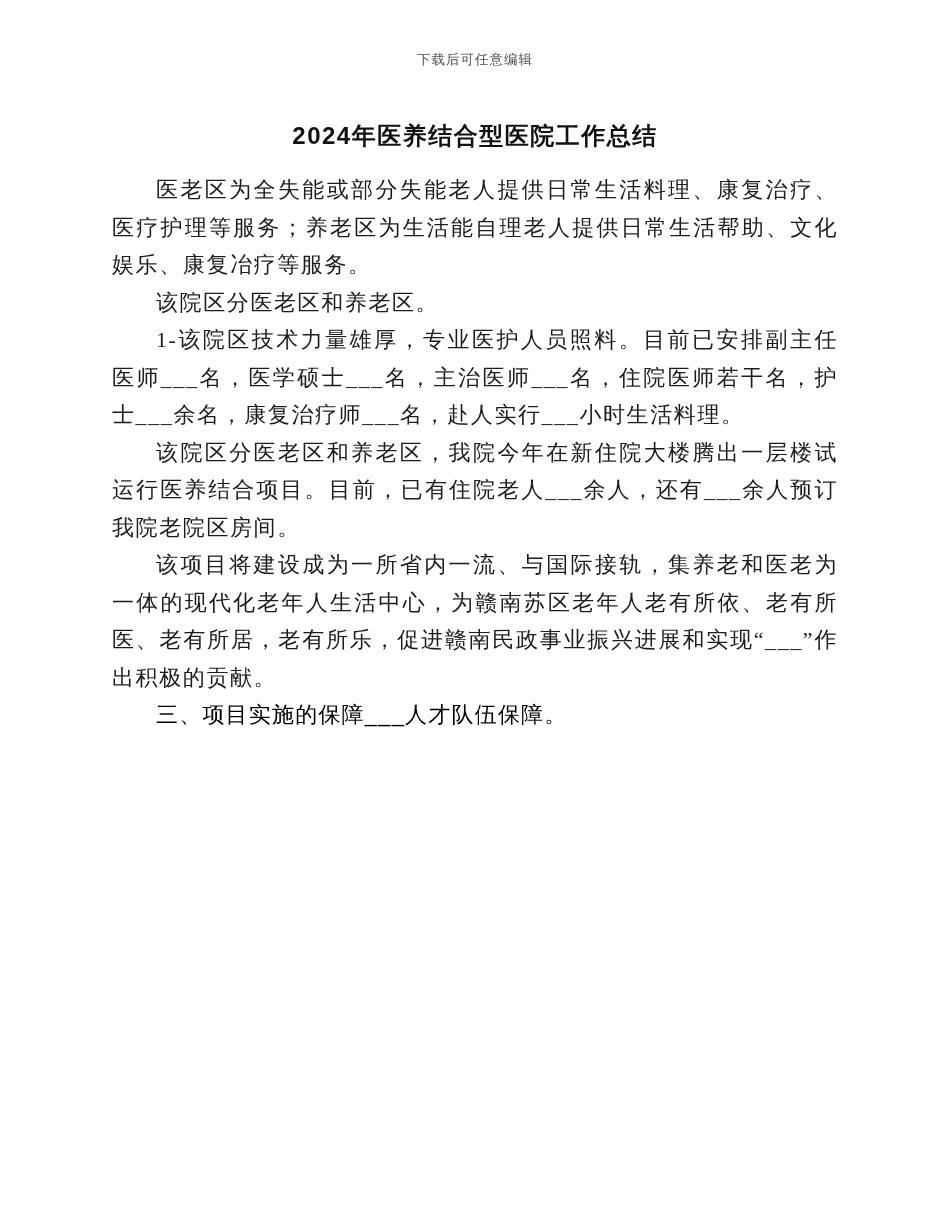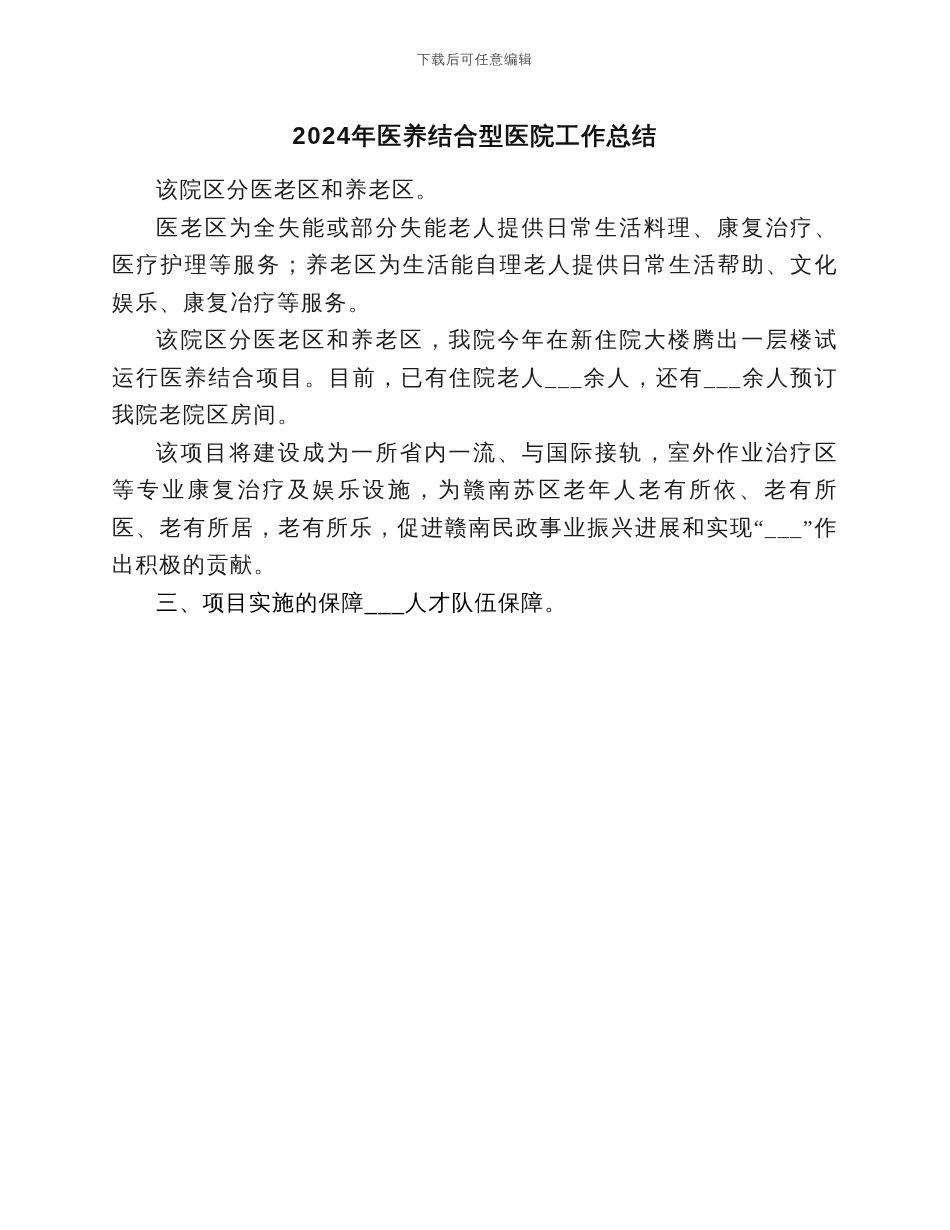--- a/index.html
+++ b/index.html
@@ -55,19 +55,20 @@
 </style>
 </head>
 <body>
 
 <div class="page">
   <div class="header-note">下载后可任意编辑</div>
 
   <h1 class="doc-title">2024年医养结合型医院工作总结</h1>
 
   <div class="doc-body">
+    <p class="para">医老区为全失能或部分失能老人提供日常生活料理、康复治疗、医疗护理等服务；养老区为生活能自理老人提供日常生活帮助、文化娱乐、康复冶疗等服务。</p>
     <p class="para">该院区分医老区和养老区。</p>
-    <p class="para">医老区为全失能或部分失能老人提供日常生活料理、康复治疗、医疗护理等服务；养老区为生活能自理老人提供日常生活帮助、文化娱乐、康复冶疗等服务。</p>
+    <p class="para">1-该院区技术力量雄厚，专业医护人员照料。目前已安排副主任医师___名，医学硕士___名，主治医师___名，住院医师若干名，护士___余名，康复治疗师___名，赴人实行___小时生活料理。</p>
     <p class="para">该院区分医老区和养老区，我院今年在新住院大楼腾出一层楼试运行医养结合项目。目前，已有住院老人___余人，还有___余人预订我院老院区房间。</p>
-    <p class="para">该项目将建设成为一所省内一流、与国际接轨，室外作业治疗区等专业康复治疗及娱乐设施，为赣南苏区老年人老有所依、老有所医、老有所居，老有所乐，促进赣南民政事业振兴进展和实现“___”作出积极的贡献。</p>
+    <p class="para">该项目将建设成为一所省内一流、与国际接轨，集养老和医老为一体的现代化老年人生活中心，为赣南苏区老年人老有所依、老有所医、老有所居，老有所乐，促进赣南民政事业振兴进展和实现“___”作出积极的贡献。</p>
     <p class="para bold-heading">三、项目实施的保障___人才队伍保障。</p>
   </div>
 </div>
 
 </body></html>

